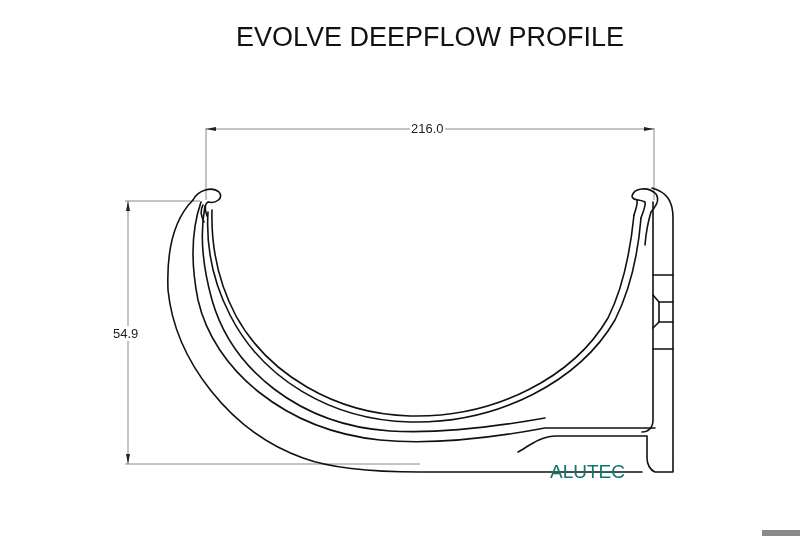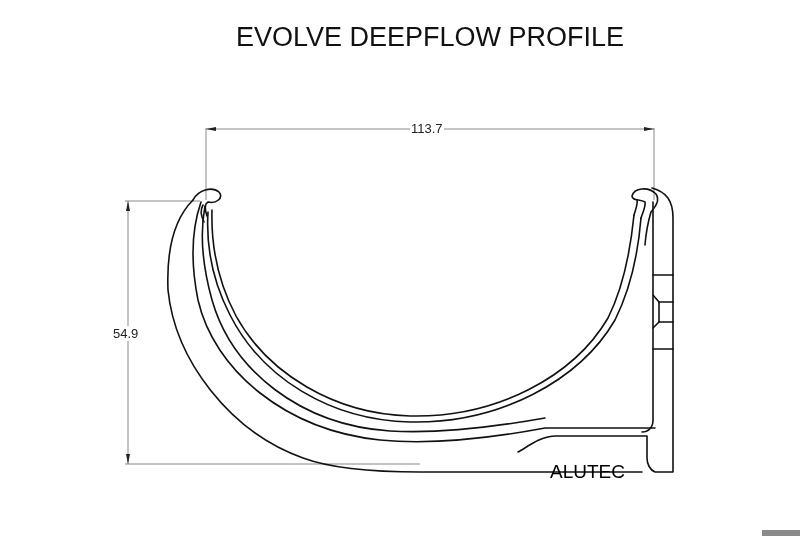--- a/index.html
+++ b/index.html
@@ -1,20 +1,20 @@
 <!DOCTYPE html>
 <html><head>
   <meta charset="utf-8">
   <style>
     html, body { margin: 0; padding: 0; background: #ffffff; }
     body { width: 800px; height: 536px; position: relative; overflow: hidden; font-family: "Liberation Sans", sans-serif; }
     .title { position: absolute; left: 0; width: 860px; top: 22px; text-align: center; font-size: 27px; color: #111; letter-spacing: 0px; }
     svg.drawing { position: absolute; left: 0; top: 0; }
     .dim-text { position: absolute; font-size: 13px; color: #222; background: #fff; padding: 0 1px; }
-    .brand { position: absolute; font-size: 19px; color: #000000; }
+    .brand { position: absolute; font-size: 19px; color: #0f766e; }
     .corner-bar { position: absolute; left: 762px; top: 530px; width: 38px; height: 6px; background: #8a8a8a; }
   </style>
 </head>
 <body>
 
 <div class="title">EVOLVE DEEPFLOW PROFILE</div>
 
 <svg class="drawing" width="800" height="536" viewBox="0 0 800 536">
 
   <g stroke="#888" stroke-width="1" fill="none">
@@ -57,16 +57,16 @@
     <line x1="653" y1="275" x2="673" y2="275"></line>
     <line x1="659" y1="302" x2="673" y2="302"></line>
     <line x1="659" y1="322" x2="673" y2="322"></line>
     <line x1="659" y1="302" x2="659" y2="322"></line>
     <line x1="653" y1="295" x2="659" y2="302"></line>
     <line x1="653" y1="328" x2="659" y2="322"></line>
     <line x1="653" y1="349" x2="673" y2="349"></line>
   </g>
 </svg>
 
-<div class="dim-text" style="left:410px; top:121px;">113.7</div>
+<div class="dim-text" style="left:410px; top:121px;">216.0</div>
 <div class="dim-text" style="left:112px; top:326px;">54.9</div>
 <div class="brand" style="left:550px; top:461px;">ALUTEC</div>
 <div class="corner-bar"></div>
 
 </body></html>

